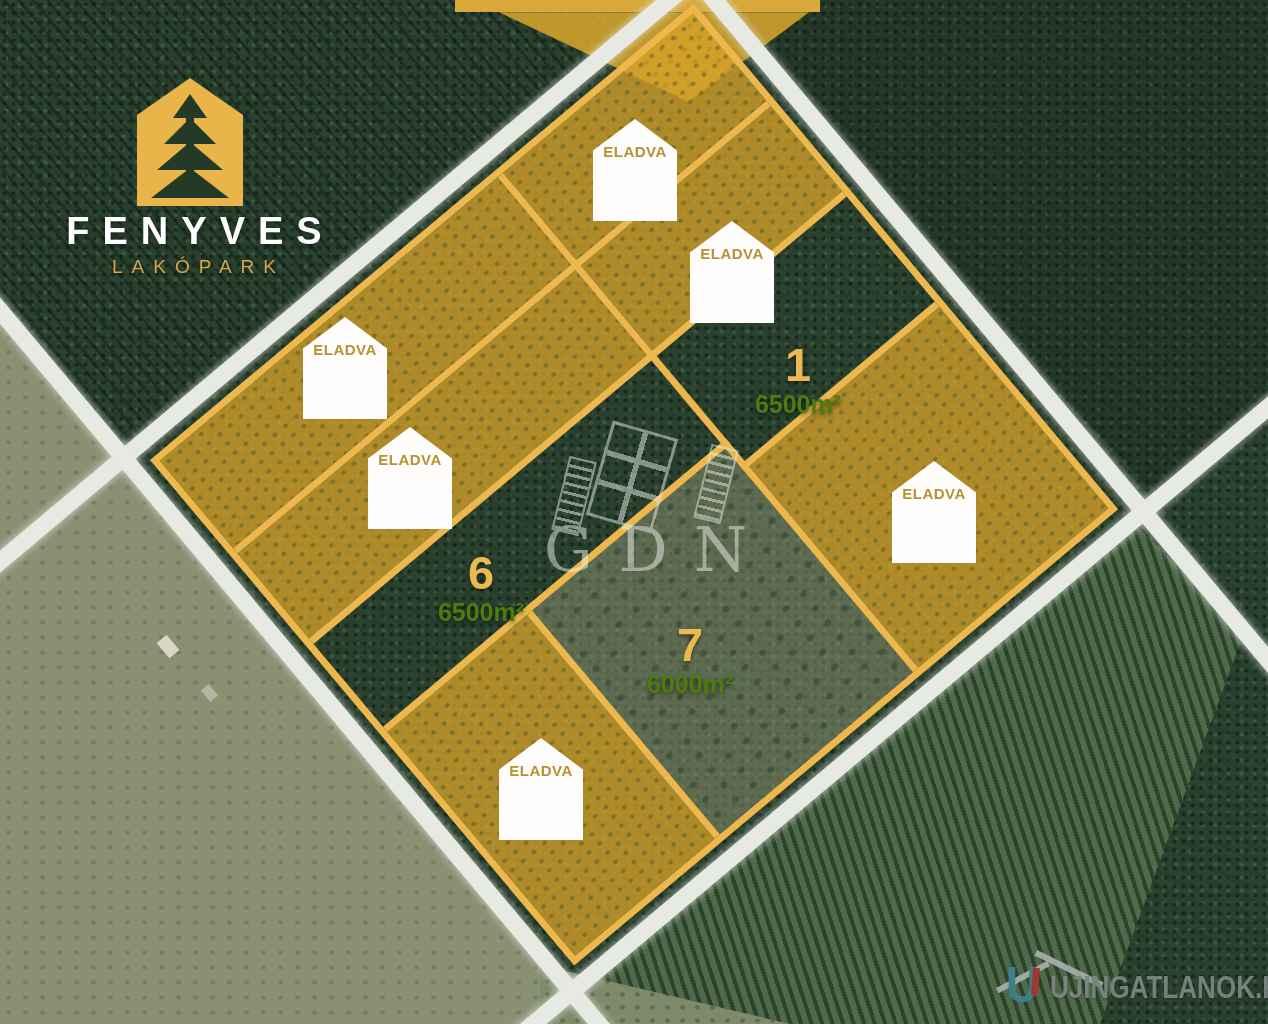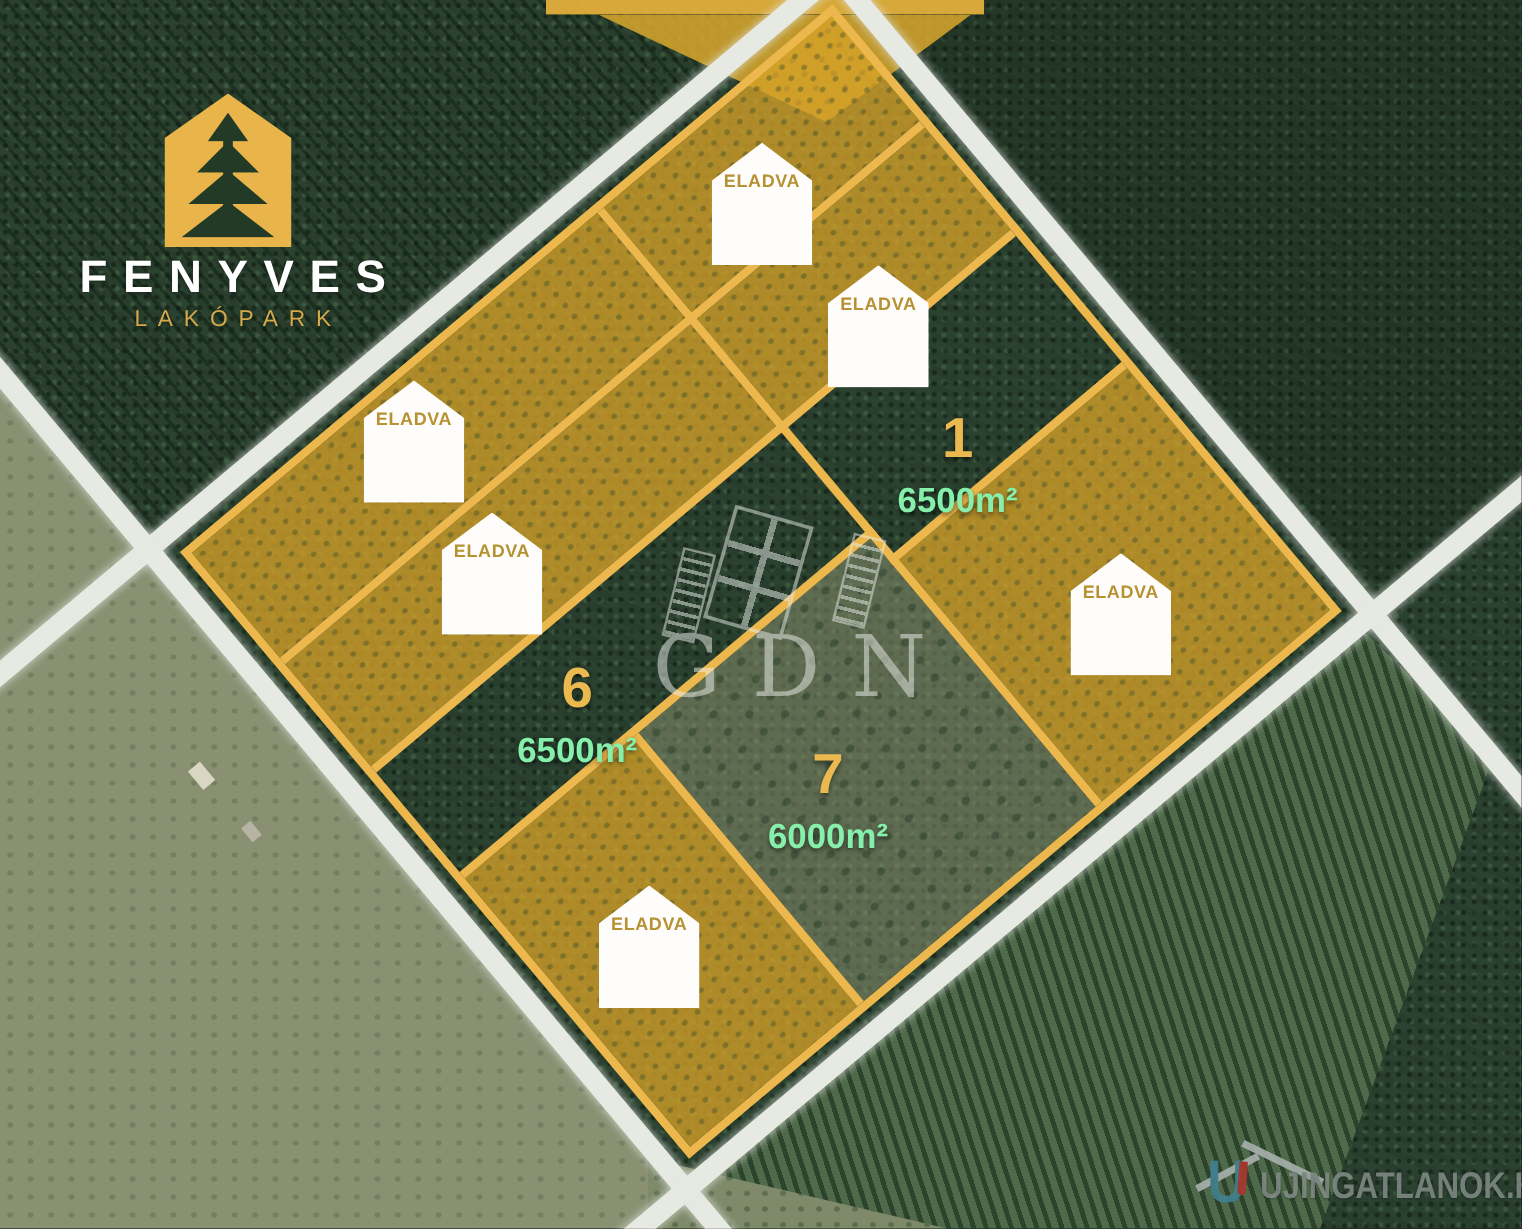--- a/index.html
+++ b/index.html
@@ -99,21 +99,21 @@
   .badge.b-b{left:368px;top:427px;}
   .badge.b-e{left:593px;top:119px;}
   .badge.b-f{left:690px;top:221px;}
   .badge.b-g{left:892px;top:461px;}
   .badge.b-d{left:499px;top:738px;}
 
   
   .plot-label{position:absolute;z-index:6;width:170px;text-align:center;
     line-height:1;font-weight:bold;}
   .plot-label .num{font-size:47px;color:#eab94f;text-shadow:0 2px 4px rgba(0,0,0,.45);}
-  .plot-label .area{font-size:29px;color:#86efac;margin-top:16px;
+  .plot-label .area{font-size:25px;color:#4d7c0f;margin-top:4px;
     text-shadow:0 2px 4px rgba(0,0,0,.5);}
   .pl-1{left:713px;top:341px;}
   .pl-6{left:396px;top:549px;}
   .pl-7{left:605px;top:621px;}
 
   
   .logo{position:absolute;z-index:7;left:14px;top:60px;width:360px;}
   .logo-house{position:absolute;left:123px;top:18px;width:106px;height:128px;
     background:#e9b54a;clip-path:polygon(50% 0,100% 29%,100% 100%,0 100%,0 29%);
     filter:drop-shadow(0 2px 4px rgba(0,0,0,.35));}
@@ -135,21 +135,21 @@
   .gdn-pillar{position:absolute;width:24px;height:72px;border:2px solid #e9ece8;
     background:repeating-linear-gradient(0deg,#e9ece8 0 3px,transparent 3px 9px);}
   .gdn-p1{left:8px;top:36px;transform:rotate(14deg);}
   .gdn-p2{left:150px;top:24px;transform:rotate(14deg);}
   .gdn-main{position:absolute;left:46px;top:6px;width:62px;height:92px;
     border:3px solid #e9ece8;transform:rotate(16deg);
     background-image:
       linear-gradient(to right,transparent 47%,#e9ece8 47%,#e9ece8 56%,transparent 56%),
       linear-gradient(to bottom,transparent 29%,#e9ece8 29%,#e9ece8 35%,transparent 35%,transparent 62%,#e9ece8 62%,#e9ece8 68%,transparent 68%);}
   .gdn-text{position:absolute;left:-8px;top:92px;font-family:"DejaVu Serif",serif;
-    font-size:71px;letter-spacing:26px;color:#eef0ec;}
+    font-size:61px;letter-spacing:26px;color:#eef0ec;}
 
   
   .portal{position:absolute;z-index:8;left:988px;top:948px;width:280px;height:72px;opacity:.92;}
   .p-roof-l{position:absolute;left:6px;top:26px;width:58px;height:6px;background:#a7afac;transform:rotate(-28deg);}
   .p-roof-r{position:absolute;left:44px;top:18px;width:74px;height:6px;background:#a7afac;transform:rotate(26deg);}
   .p-u{position:absolute;left:18px;top:8px;font-size:50px;font-weight:bold;color:#41808f;
     transform:scaleX(.9);transform-origin:left;}
   .p-red{position:absolute;left:44px;top:20px;width:7px;height:28px;background:#a8372e;
     border-radius:0 0 4px 4px;transform:rotate(4deg);}
   .p-text{position:absolute;left:62px;top:22px;font-size:31px;font-weight:bold;

